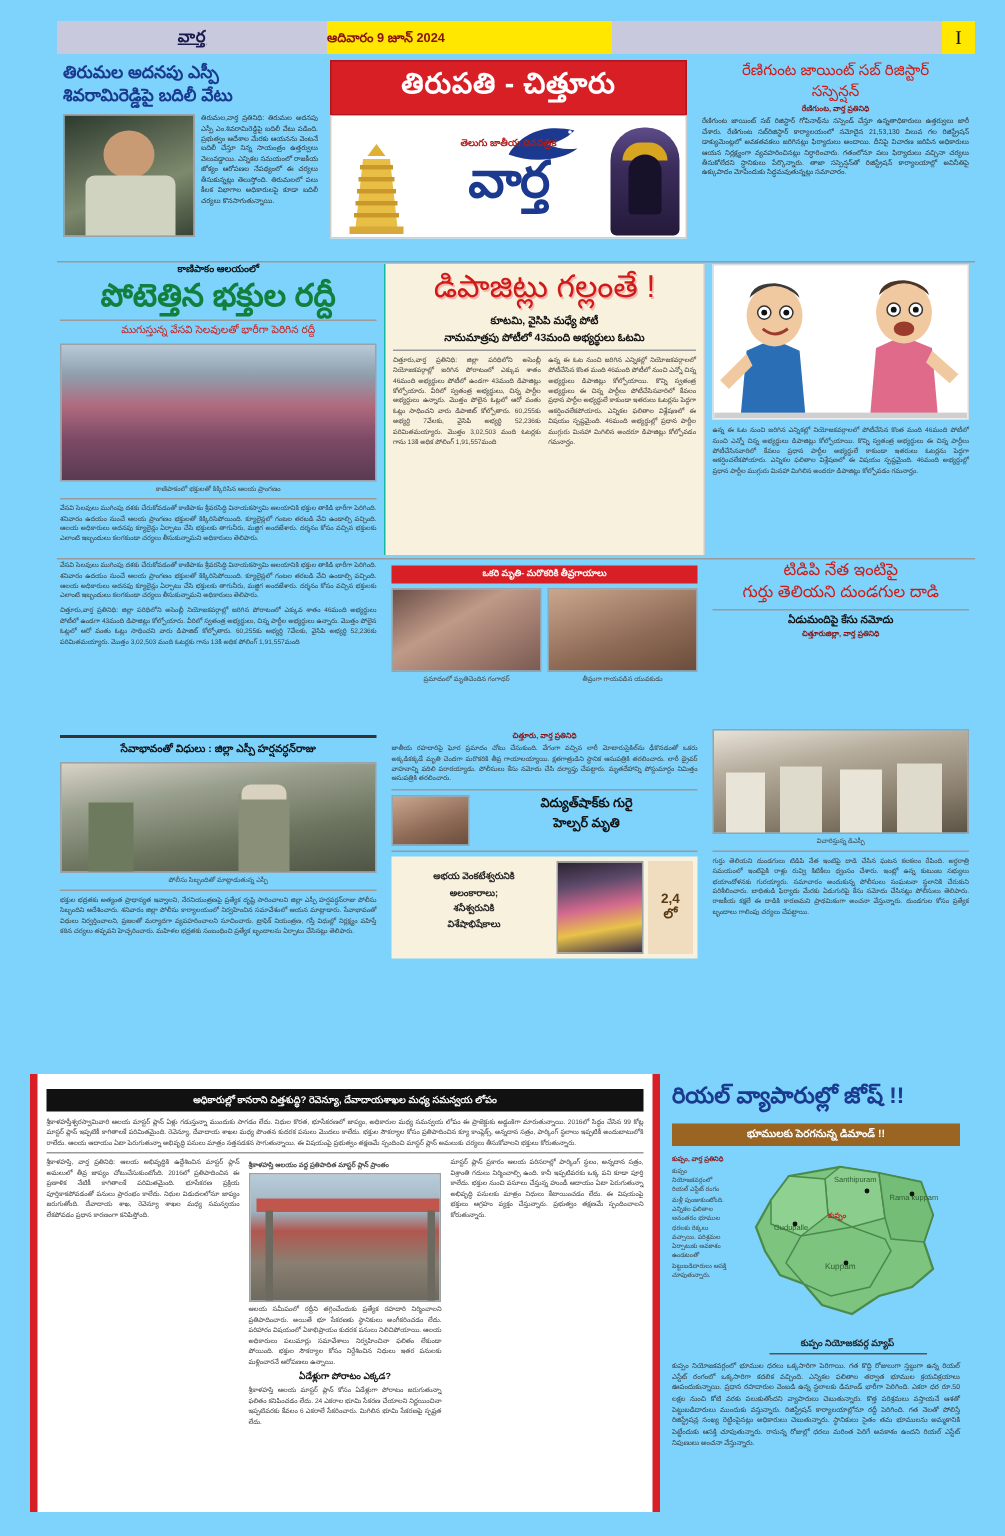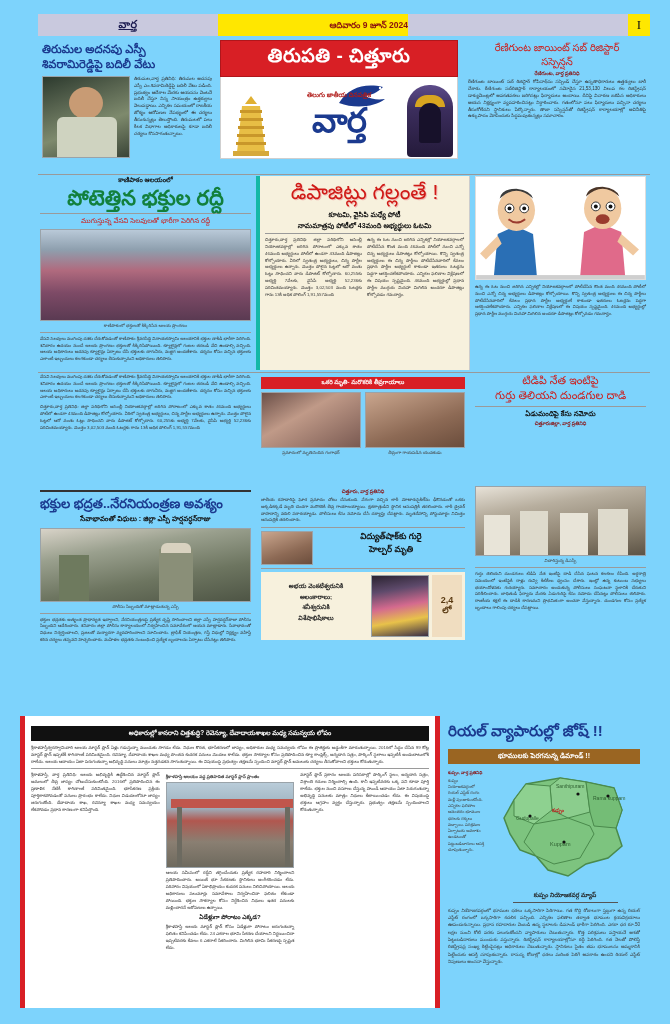--- a/index.html
+++ b/index.html
@@ -17,21 +17,21 @@
   .topbar{
     position:absolute; left:38px; top:14px; width:612px; height:22px;
     background:#c9c9de; display:flex; align-items:center;
   }
   .topbar-left{
     width:180px; text-align:center; font-size:11px; font-weight:bold; color:#1a1a50;
     text-decoration:underline; letter-spacing:.5px;
   }
   .topbar-date{
     background:#ffe700; color:#8a0f0f; font-size:8.5px; font-weight:bold;
-    padding:3px 0; width:190px; text-align:right; height:22px; line-height:16px;
+    padding:3px 0; width:190px; text-align:left; height:22px; line-height:16px;
   }
   .topbar-right{ flex:1; text-align:right; }
   .edition-box{
     display:inline-block; background:#ffe700; color:#111; width:22px; height:22px;
     font-size:13px; font-family:"Liberation Serif", serif; text-align:center; line-height:22px;
   }
 
   
   .masthead-row{ position:absolute; left:38px; top:40px; width:612px; height:134px; display:flex; }
   .mast-col-l{ width:178px; padding:2px 4px 0 4px; }
@@ -96,21 +96,21 @@
 
   .cap{ font-size:4.4px; color:#444; text-align:center; margin-top:2px; }
 
   
   .rule{ border-top:1px solid #9a9a9a; margin:3px 0; }
   .rule-thick{ border-top:2px solid #333; margin:4px 0; }
 
   
   .row2{ position:absolute; left:38px; top:176px; width:612px; height:194px; display:flex; }
   .r2-l{ width:218px; padding:0 5px 0 2px; }
-  .r2-c{ width:214px; padding:0 5px; background:#f7f1dd; border-left:4px solid #14b8a6; border-right:1px solid #ccc;}
+  .r2-c{ width:214px; padding:0 5px; background:#f7f1dd; border-left:1px solid #14b8a6; border-right:1px solid #ccc;}
   .r2-r{ width:180px; padding:0 4px 0 5px; }
 
   .cartoon{
     position:relative; height:104px; background:#ffffff; border:1px solid #ddd; overflow:hidden;
   }
 
   .subred{ background:#d81f25; color:#fff; font-size:6px; font-weight:bold; text-align:center; padding:2px 0; }
 
   
   .row3{ position:absolute; left:38px; top:374px; width:612px; height:130px; display:flex; }
@@ -296,21 +296,20 @@
       <div class="rule"></div>
       <div class="hl-black" style="font-size:7px;">ఏడుమందిపై కేసు నమోదు</div>
       <div class="byline">చిత్తూరుజిల్లా, వార్త ప్రతినిధి</div>
     </div>
   </div>
 
   <div class="row4">
 
     <div class="r3-l">
       <div class="rule-thick"></div>
-      <div class="hl-blue" style="font-size:13px;">భక్తుల భద్రత..నేరనియంత్రణ అవశ్యం</div>
       <div class="hl-black" style="font-size:7px;margin-top:3px;">సేవాభావంతో విధులు : జిల్లా ఎస్పీ హర్షవర్ధన్‌రాజు</div>
       <div class="photo police" style="height:74px;margin-top:4px;">
         <div style="position:absolute;left:18px;top:26px;width:30px;height:48px;background:#6e7a5e;"></div>
         <div style="position:absolute;left:118px;top:20px;width:34px;height:54px;background:#8a8f78;"></div>
         <div style="position:absolute;left:120px;top:14px;width:30px;height:10px;background:#d9d2c0;border-radius:6px 6px 0 0;"></div>
       </div>
       <div class="cap">పోలీసు సిబ్బందితో మాట్లాడుతున్న ఎస్పీ</div>
       <div class="rule"></div>
       <div class="tiny">భక్తుల భద్రతకు అత్యంత ప్రాధాన్యత ఇవ్వాలని, నేరనియంత్రణపై ప్రత్యేక దృష్టి సారించాలని జిల్లా ఎస్పీ హర్షవర్ధన్‌రాజు పోలీసు సిబ్బందిని ఆదేశించారు. శనివారం జిల్లా పోలీసు కార్యాలయంలో నిర్వహించిన సమావేశంలో ఆయన మాట్లాడారు. సేవాభావంతో విధులు నిర్వర్తించాలని, ప్రజలతో మర్యాదగా వ్యవహరించాలని సూచించారు. ట్రాఫిక్ నియంత్రణ, గస్తీ విధుల్లో నిర్లక్ష్యం వహిస్తే కఠిన చర్యలు తప్పవని హెచ్చరించారు. మహిళల భద్రతకు సంబంధించి ప్రత్యేక బృందాలను ఏర్పాటు చేసినట్లు తెలిపారు.</div>
     </div>

